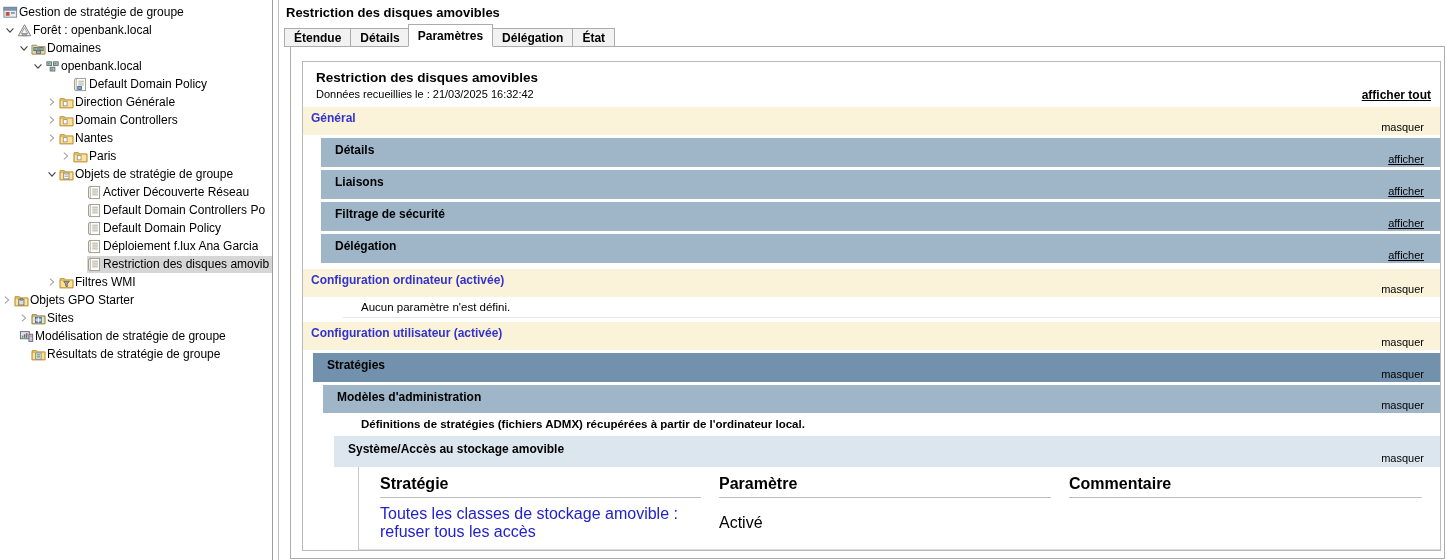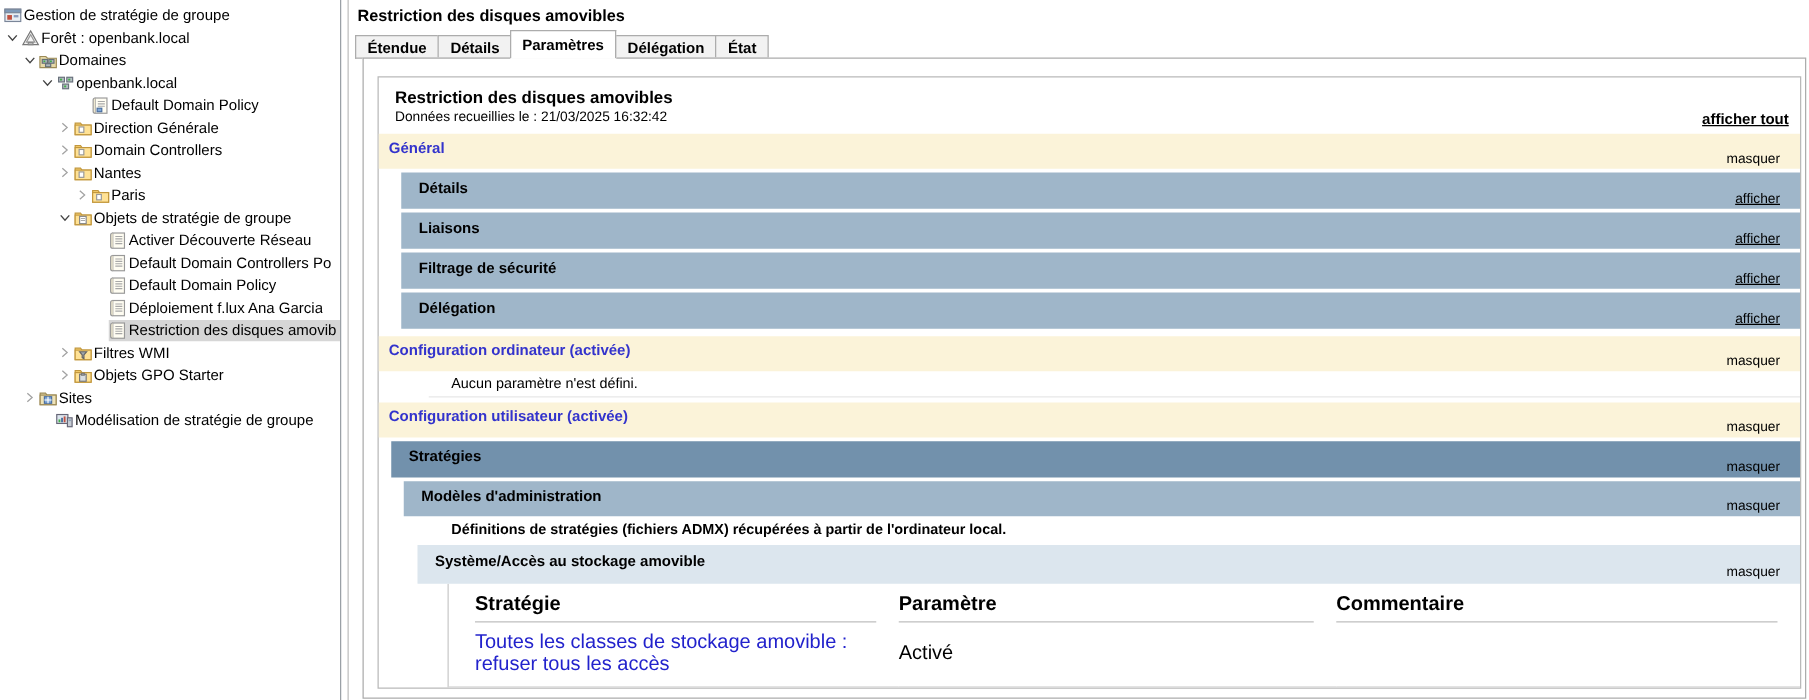--- a/index.html
+++ b/index.html
@@ -386,21 +386,21 @@
           <svg width="15" height="15" viewBox="0 0 16 16">
             <path d="M1.2 3.8 h4.6 l1.3 1.6 h7.7 v8.2 H1.2 Z" fill="#ffd977" stroke="#c2973c"></path>
             <rect x="1.2" y="5.4" width="13.6" height="8.2" fill="#ffe296" stroke="#c2973c"></rect>
             <path d="M5 6.8 h6 l-2.3 2.8 v3.2 l-1.5 -1 v-2.2 Z" fill="#9fa6ad" stroke="#666"></path>
           </svg>
         </span>
     <span class="tlabel">Filtres WMI</span>
       </span>
   </div>
 
-  <div class="trow" style="padding-left:45px">
+  <div class="trow" style="">
     <span class="chev">
         <svg width="12" height="12" viewBox="0 0 14 14">
           <path d="M4.5 3 L9 7 L4.5 11" fill="none" stroke="#a3a3a3" stroke-width="1.2"></path>
         </svg>
       </span>
     <span class="core">
         <span class="ticon">
           <svg width="15" height="15" viewBox="0 0 16 16">
             <path d="M1.2 3.8 h4.6 l1.3 1.6 h7.7 v8.2 H1.2 Z" fill="#ffd977" stroke="#c2973c"></path>
             <rect x="1.2" y="5.4" width="13.6" height="8.2" fill="#ffe296" stroke="#c2973c"></rect>
@@ -427,37 +427,55 @@
             <g stroke="#fff">
               <line x1="7.9" y1="6.8" x2="7.9" y2="12.4"></line>
               <line x1="4.8" y1="9.6" x2="11" y2="9.6"></line>
             </g>
           </svg>
         </span>
     <span class="tlabel">Sites</span>
       </span>
   </div>
 
-  <div class="trow" style="padding-left:30px">
+  <div class="trow" style="padding-left:5px">
     <span class="chev"></span>
     <span class="core">
         <span class="ticon">
           <svg width="15" height="15" viewBox="0 0 16 16">
             <rect x="1.5" y="2.8" width="9.5" height="7.6" fill="#dde6ee" stroke="#667"></rect>
             <rect x="3" y="7" width="1.6" height="2.4" fill="#43b049"></rect>
             <rect x="5.2" y="5.6" width="1.6" height="3.8" fill="#4a6ea0"></rect>
             <rect x="7.4" y="4.4" width="1.6" height="5" fill="#c05040"></rect>
             <rect x="10.6" y="5.6" width="4" height="7.6" fill="#c8ced6" stroke="#667"></rect>
             <rect x="11.6" y="7" width="2" height="1.4" fill="#8fa4b8"></rect>
           </svg>
         </span>
     <span class="tlabel">Modélisation de stratégie de groupe</span>
       </span>
   </div>
 
+  <div class="trow" style="padding-left:17px">
+    <span class="chev"></span>
+    <span class="core">
+        <span class="ticon">
+          <svg width="15" height="15" viewBox="0 0 16 16">
+            <path d="M1.2 3.8 h4.6 l1.3 1.6 h7.7 v8.2 H1.2 Z" fill="#ffd977" stroke="#c2973c"></path>
+            <rect x="1.2" y="5.4" width="13.6" height="8.2" fill="#ffe296" stroke="#c2973c"></rect>
+            <rect x="5" y="6.4" width="5.8" height="6.6" fill="#fff" stroke="#888"></rect>
+            <g>
+              <line x1="6" y1="8.2" x2="9.8" y2="8.2" stroke="#43b049"></line>
+              <line x1="6" y1="9.8" x2="9.8" y2="9.8" stroke="#4a6ea0"></line>
+              <line x1="6" y1="11.4" x2="9.8" y2="11.4" stroke="#aaa"></line>
+            </g>
+          </svg>
+        </span>
+    <span class="tlabel">Résultats de stratégie de groupe</span>
+      </span>
+  </div>
 
 </div>
 <div class="edge-line"></div>
 
 <div class="main">
 
   <div class="main-title">Restriction des disques amovibles</div>
 
   <div class="tabs">
     <div class="tab">Étendue</div>

